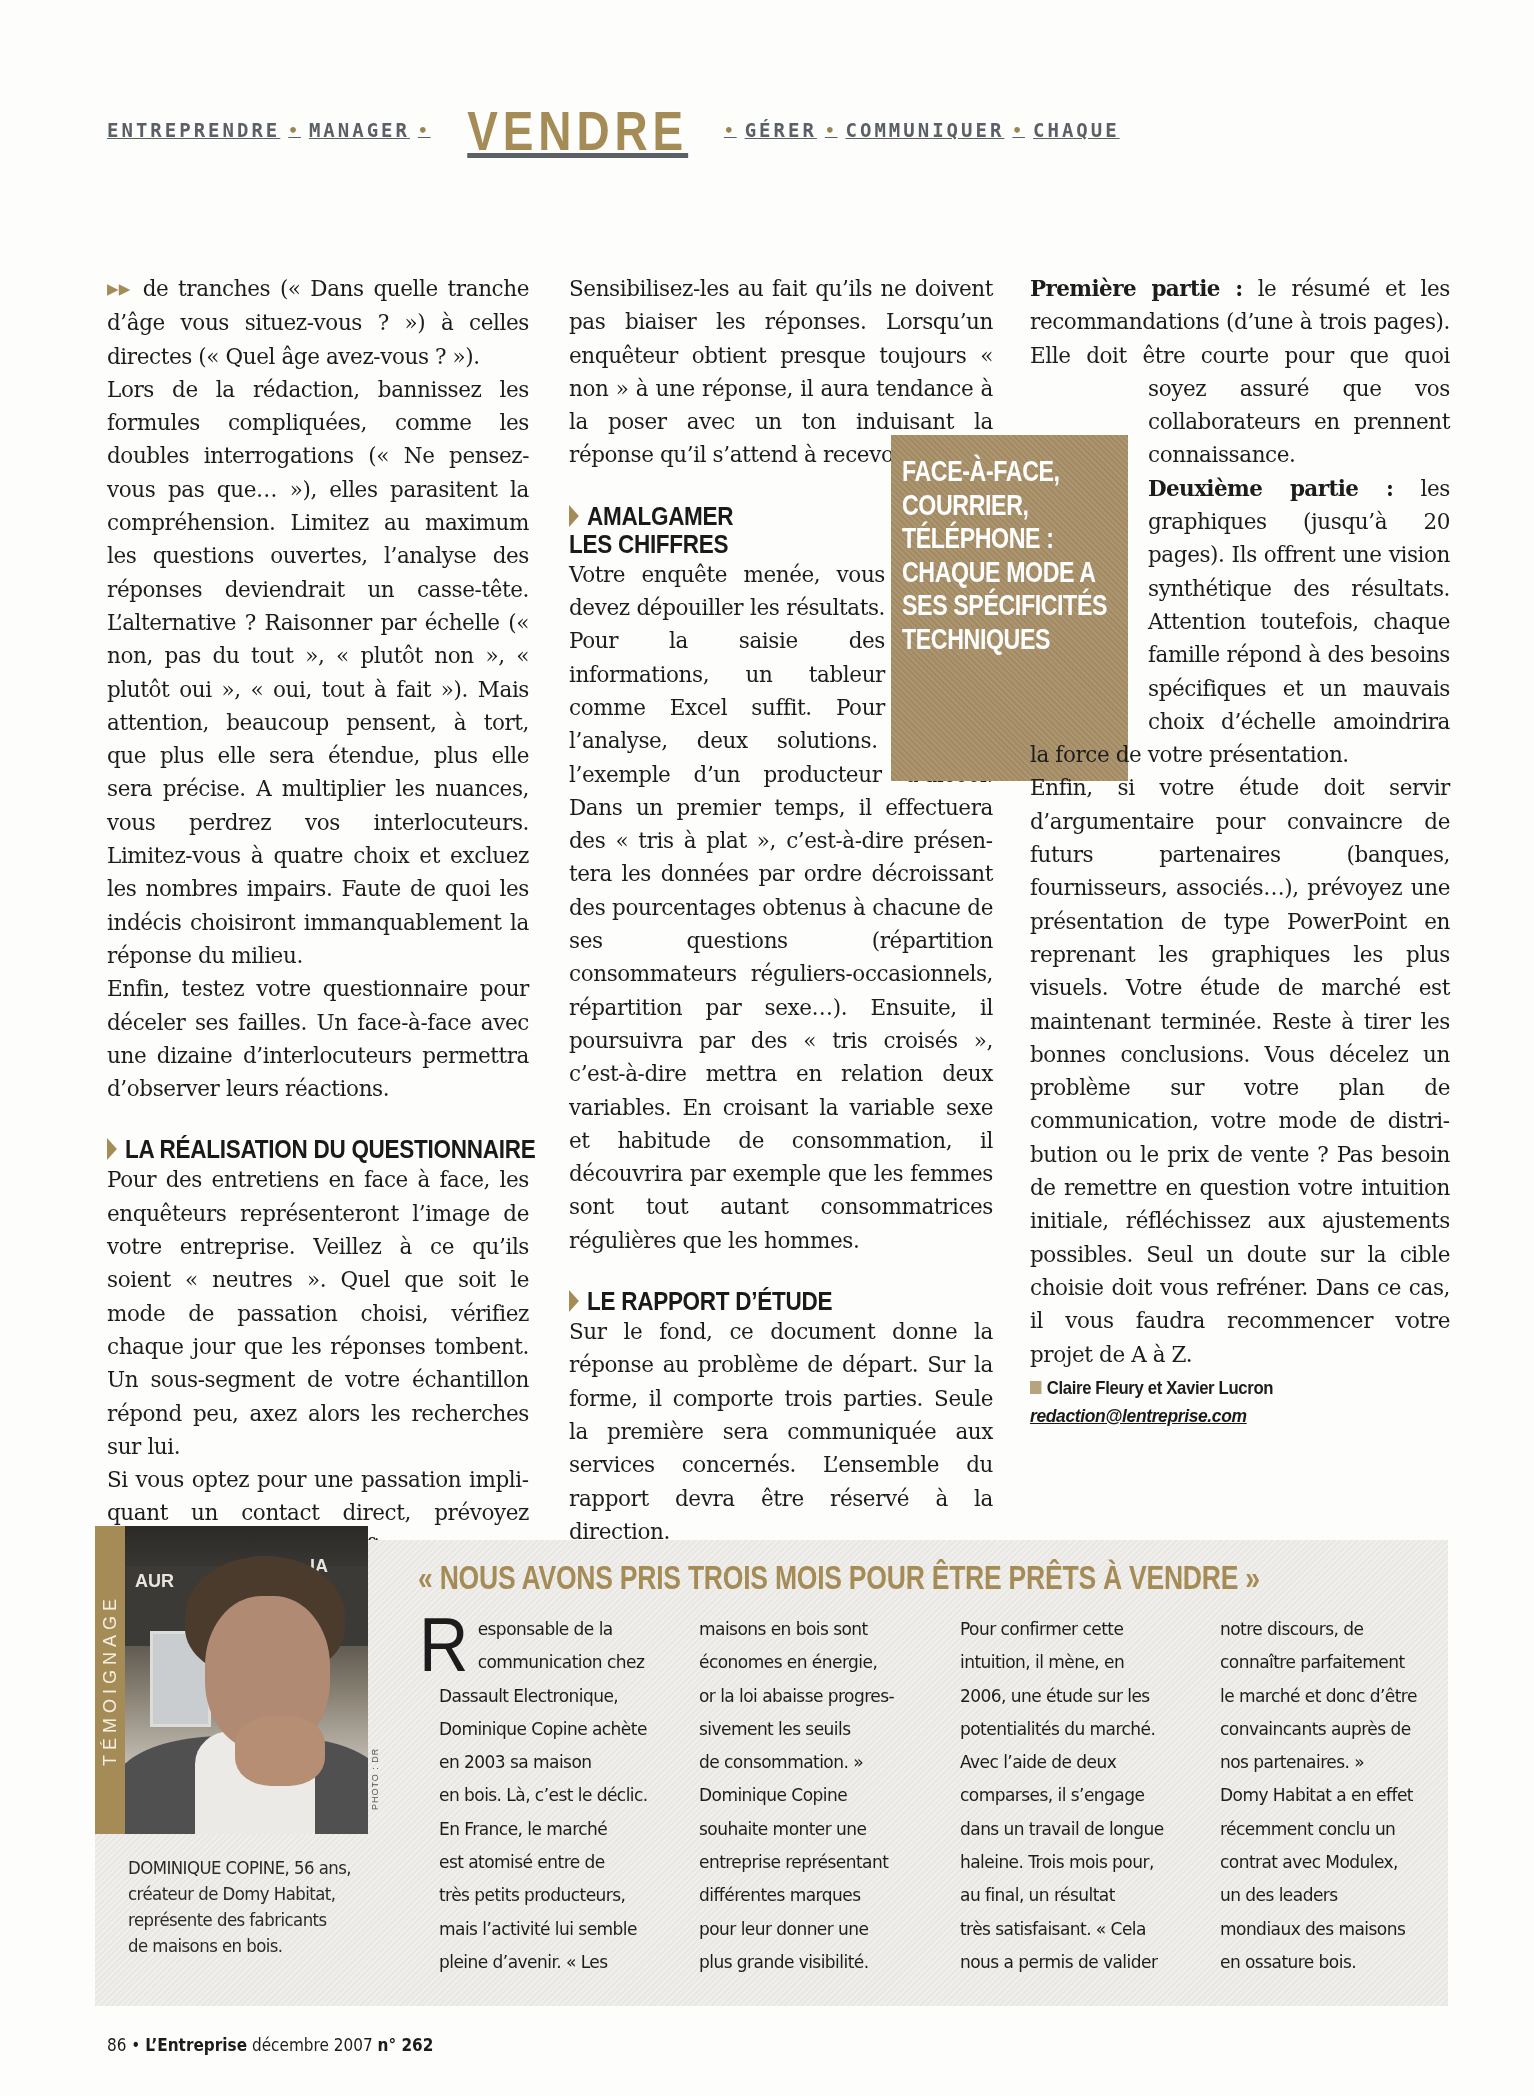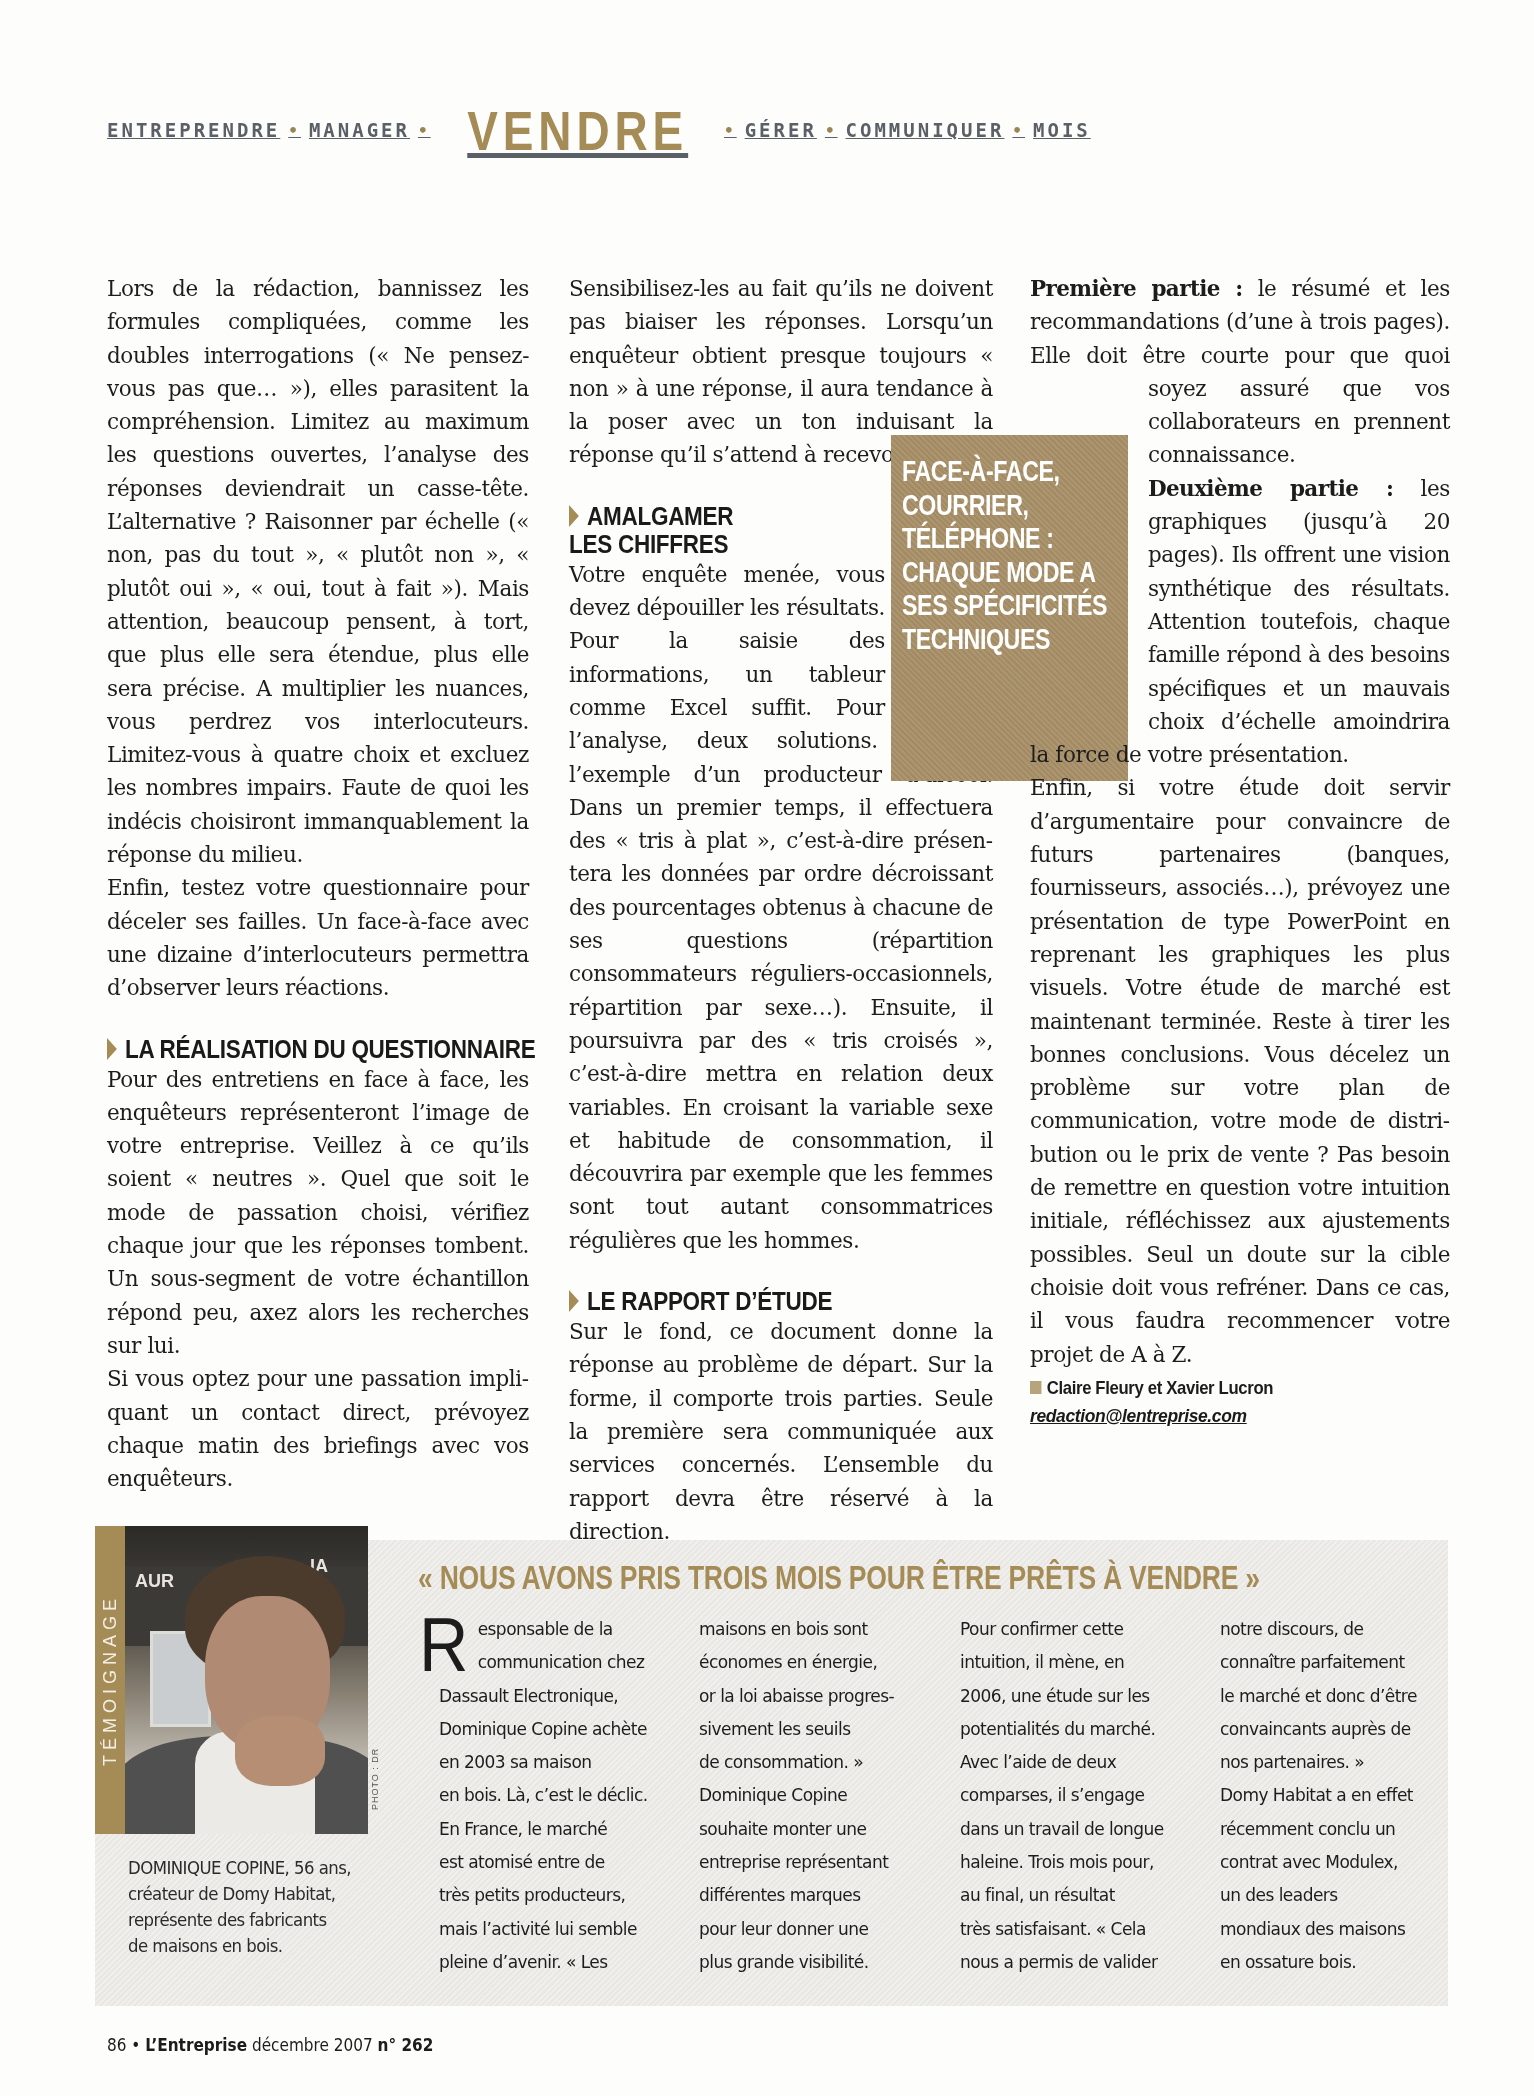--- a/index.html
+++ b/index.html
@@ -151,24 +151,25 @@
   <span>ENTREPRENDRE</span>
   <span class="sep">•</span>
   <span>MANAGER</span>
   <span class="sep">•</span>
   <span class="active">VENDRE</span>
   <span class="sep">•</span>
   <span>GÉRER</span>
   <span class="sep">•</span>
   <span>COMMUNIQUER</span>
   <span class="sep">•</span>
-  <span>MOIS</span>
+  <span>CHAQUE</span>
 </div>
 
 <div class="col col1">
+  <p><span class="dbl">▶▶</span><span>de tranches (« Dans quelle tranche d’âge vous situez-vous ? ») à celles directes (« Quel âge avez-vous ? »).</span></p>
   <p>Lors de la rédaction, bannissez les formu­les compliquées, comme les doubles inter­rogations (« Ne pensez-vous pas que… »), elles parasitent la compréhension. Limi­tez au maximum les questions ouvertes, l’analyse des réponses deviendrait un casse-tête. L’alternative ? Raisonner par échelle (« non, pas du tout », « plutôt non », « plutôt oui », « oui, tout à fait »). Mais atten­tion, beaucoup pensent, à tort, que plus elle sera étendue, plus elle sera précise. A multiplier les nuances, vous perdrez vos interlocuteurs. Limitez-vous à quatre choix et excluez les nombres impairs. Faute de quoi les indécis choisiront immanquable­ment la réponse du milieu.</p>
   <p>Enfin, testez votre questionnaire pour déceler ses failles. Un face-à-face avec une dizaine d’interlocuteurs permettra d’observer leurs réactions.</p>
   <div style="height:30px"></div>
   <h3 class="heading">
       <span class="tri"></span>
       <span>LA RÉALISATION DU QUESTIONNAIRE</span>
     </h3>
   <p>Pour des entretiens en face à face, les enquêteurs représenteront l’image de votre entreprise. Veillez à ce qu’ils soient « neu­tres ». Quel que soit le mode de passation choisi, vérifiez chaque jour que les répon­ses tombent. Un sous-segment de votre échantillon répond peu, axez alors les recherches sur lui.</p>
   <p>Si vous optez pour une passation impli­quant un contact direct, prévoyez chaque matin des briefings avec vos enquêteurs.</p>
 </div>

